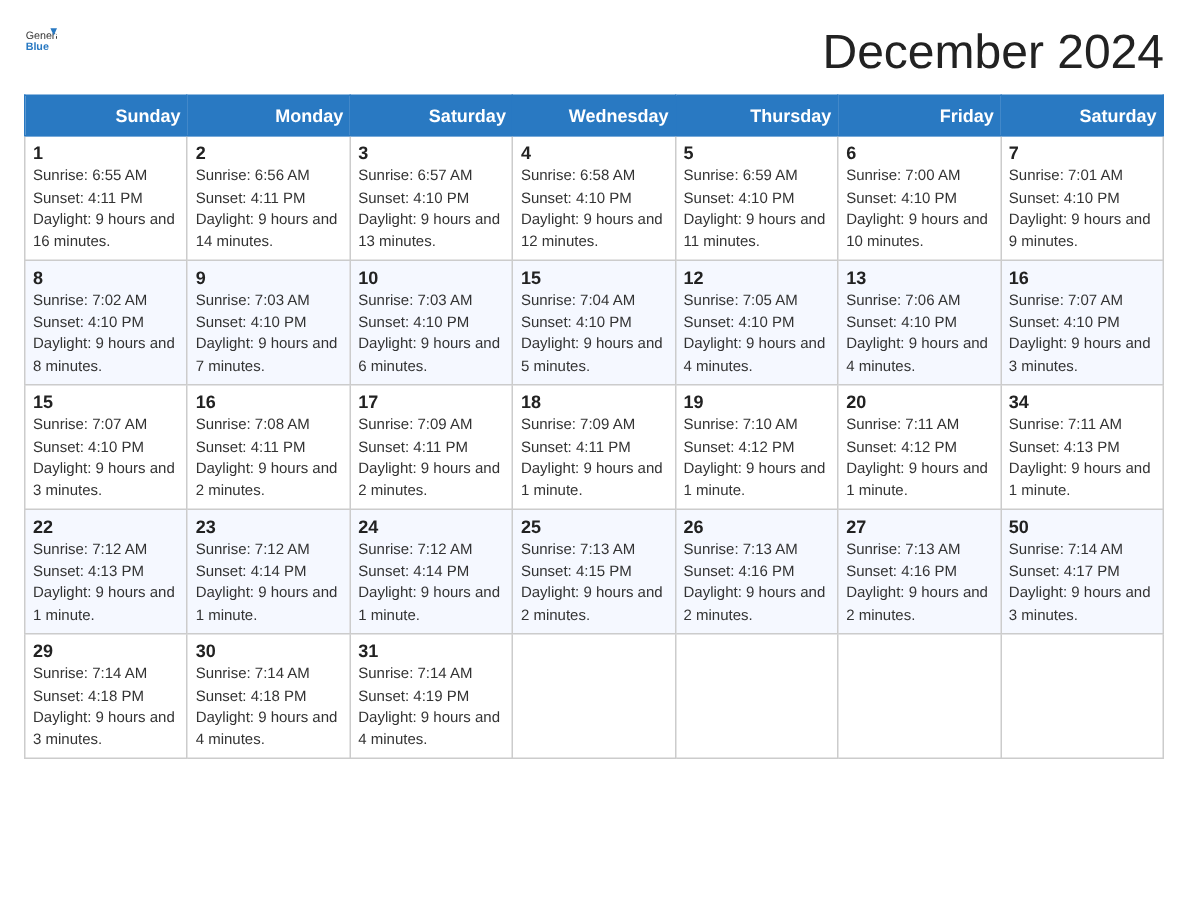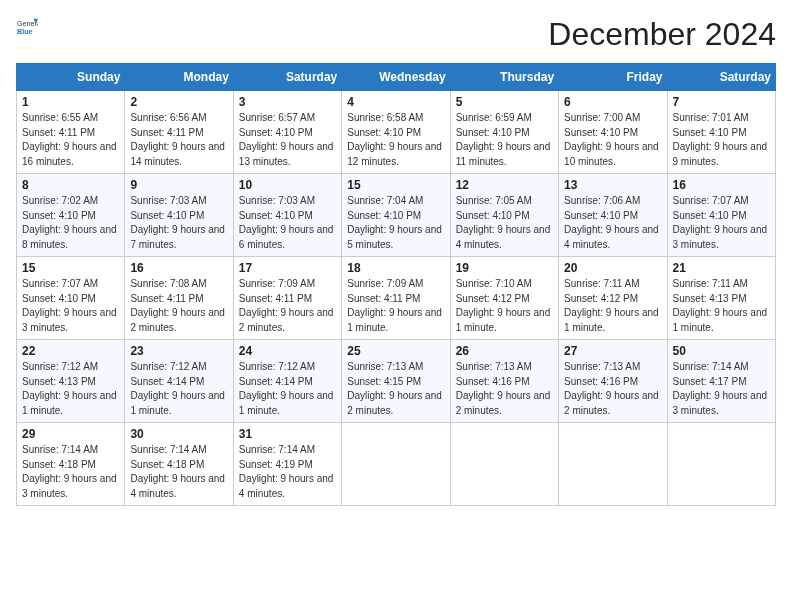--- a/index.html
+++ b/index.html
@@ -268,21 +268,21 @@
       </td>
         <td>
         <span class="day-number">20</span>
         <div class="day-info">
           Sunrise: 7:11 AM<br>
           Sunset: 4:12 PM<br>
           Daylight: 9 hours and 1 minute.
         </div>
       </td>
         <td>
-        <span class="day-number">21</span>
+        <span class="day-number">34</span>
         <div class="day-info">
           Sunrise: 7:11 AM<br>
           Sunset: 4:13 PM<br>
           Daylight: 9 hours and 1 minute.
         </div>
       </td>
       </tr>
       <tr>
         <td>
         <span class="day-number">22</span>

